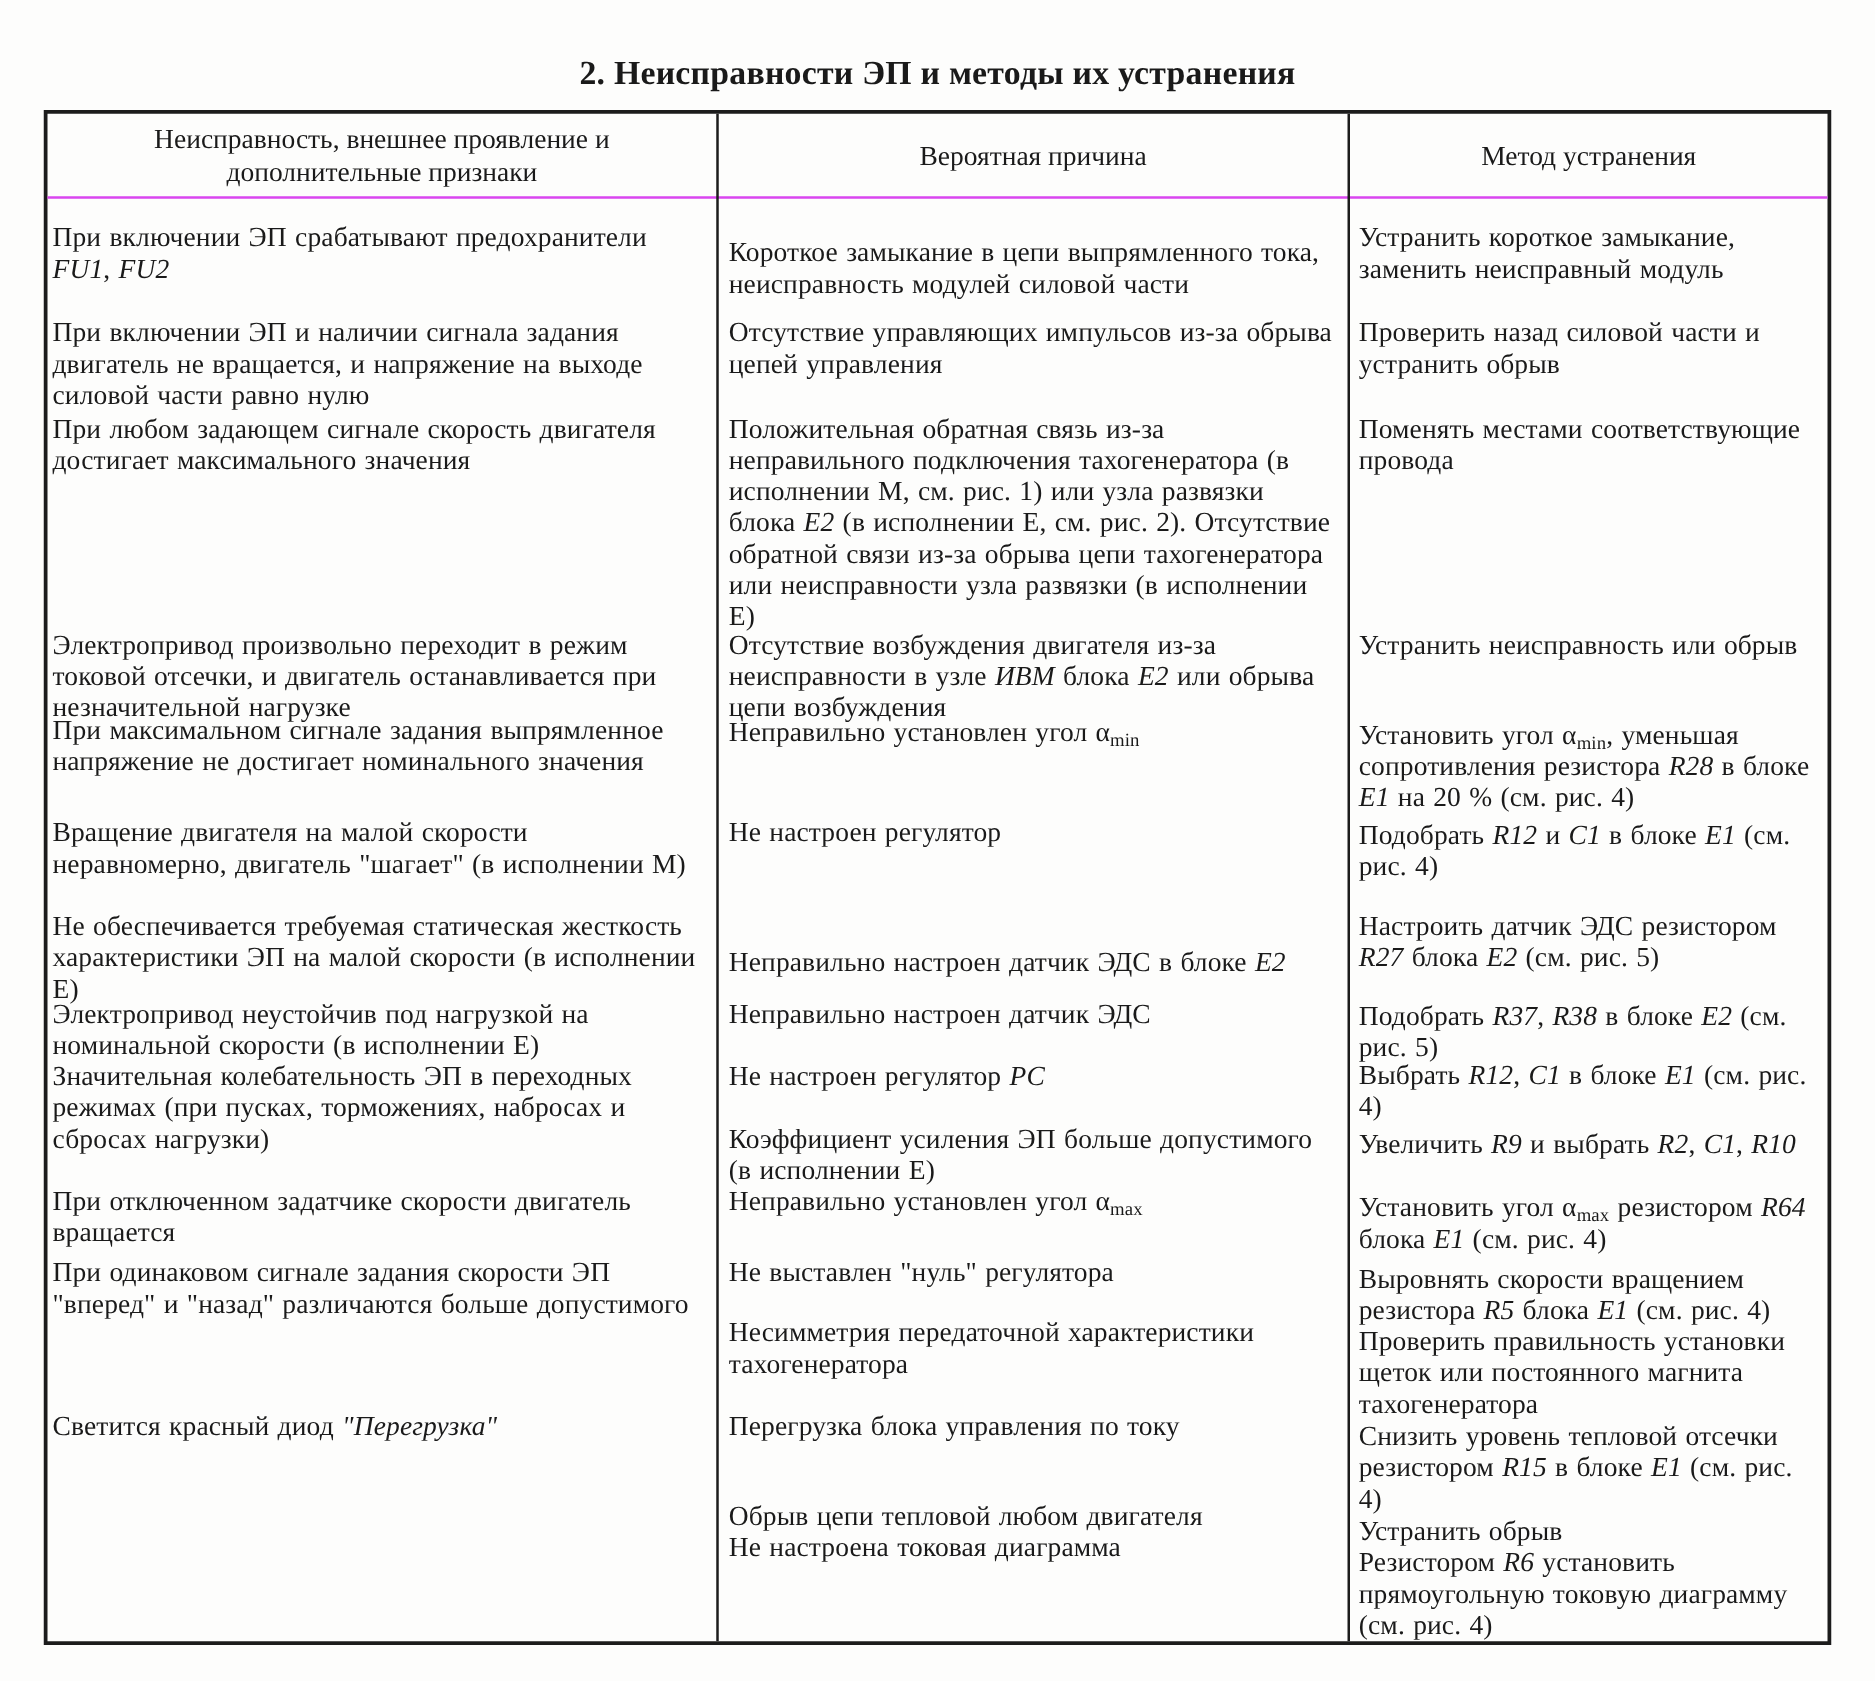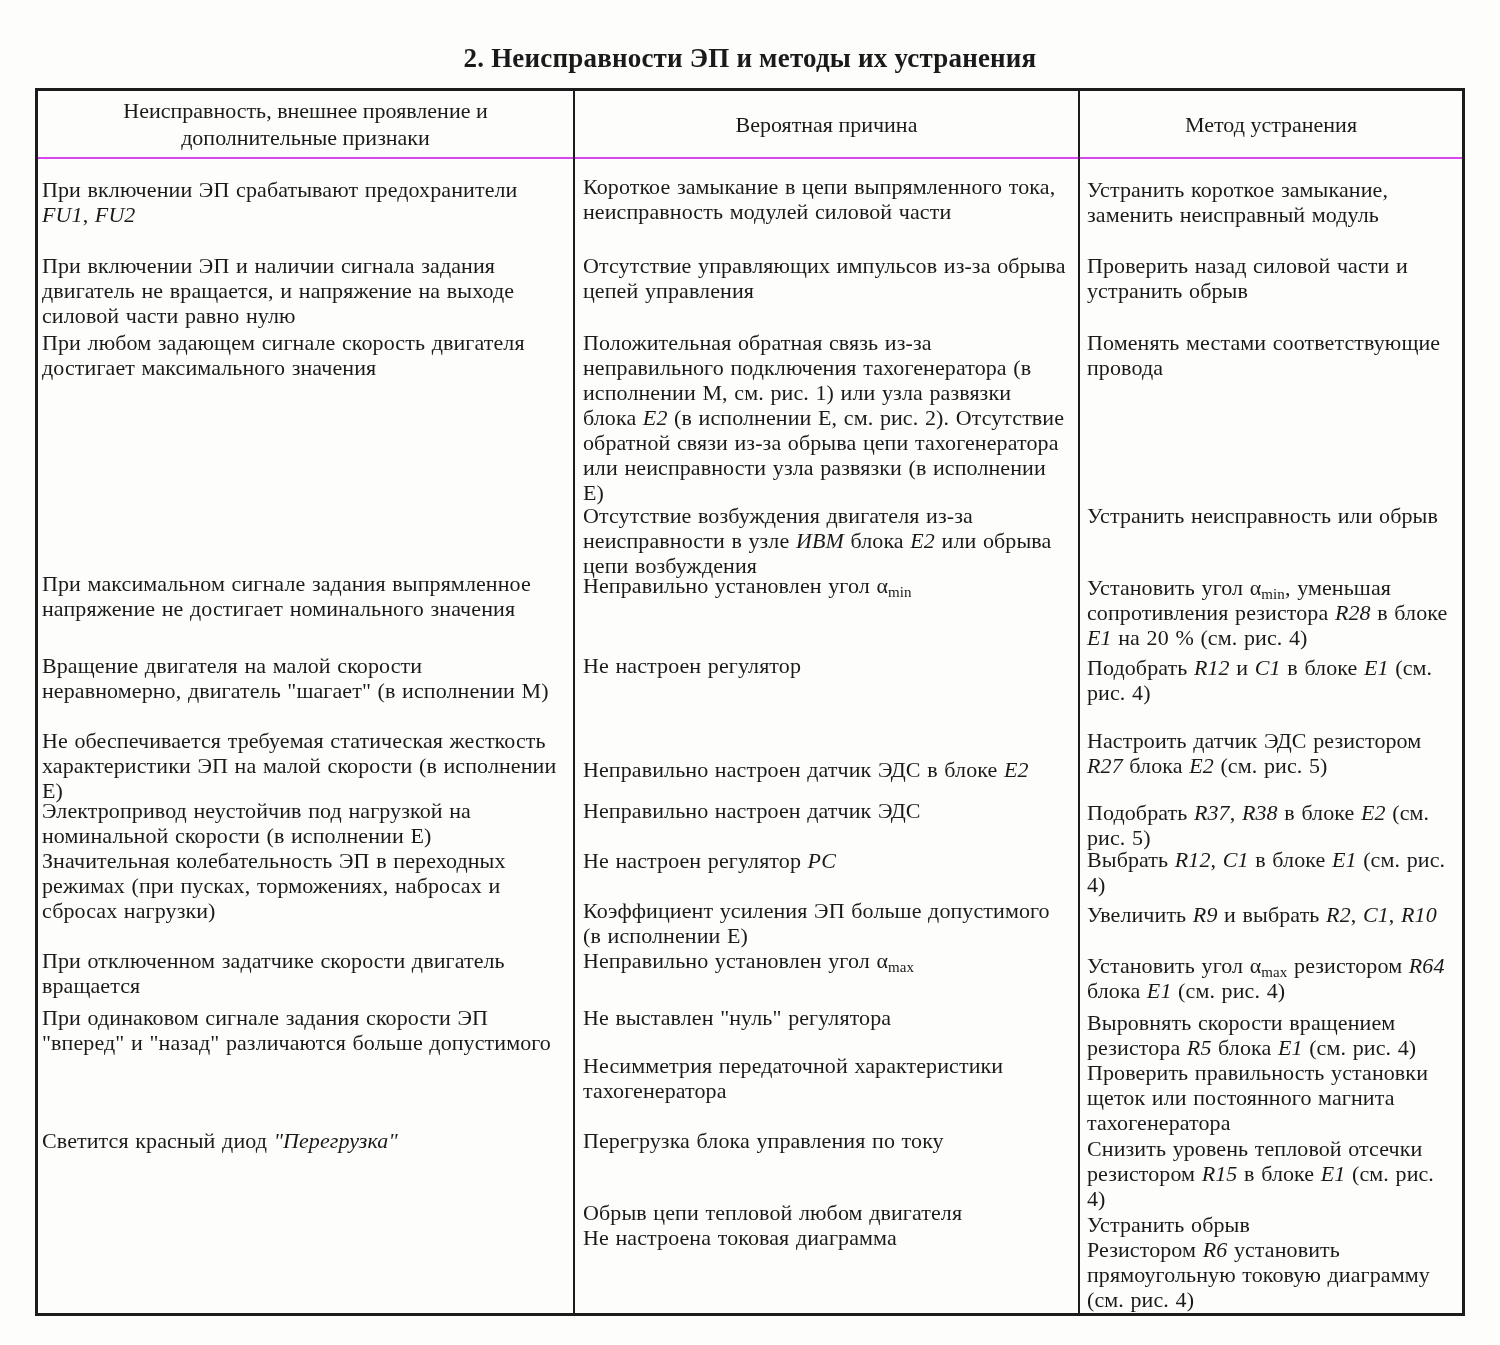--- a/index.html
+++ b/index.html
@@ -63,30 +63,31 @@
     <div class="th th3">
         <span class="inner">Метод устранения</span>
       </div>
   </div>
 
   <div class="tbody">
 
     <div class="blk c1" style="top:18px">При включении ЭП срабатывают предохранители <i>FU1</i>, <i>FU2</i></div>
     <div class="blk c1" style="top:171px">При любом задающем сигнале скорость двигателя достигает максимального значения</div>
     <div class="blk c1" style="top:94px">При включении ЭП и наличии сигнала задания двигатель не вращается, и напряжение на выходе силовой части равно нулю</div>
+    <div class="blk c1" style="top:344px">Электропривод произвольно переходит в режим токовой отсечки, и двигатель останавливается при незначительной нагрузке</div>
     <div class="blk c1" style="top:412px">При максимальном сигнале задания выпрямленное напряжение не достигает номинального значения</div>
     <div class="blk c1" style="top:494px">Вращение двигателя на малой скорости неравномерно, двигатель "шагает" (в исполнении М)</div>
     <div class="blk c1" style="top:569px">Не обеспечивается требуемая статическая жесткость характеристики ЭП на малой скорости (в исполнении Е)</div>
     <div class="blk c1" style="top:639px">Электропривод неустойчив под нагрузкой на номинальной скорости (в исполнении Е)</div>
     <div class="blk c1" style="top:689px">Значительная колебательность ЭП в переходных режимах (при пусках, торможениях, набросах и сбросах нагрузки)</div>
     <div class="blk c1" style="top:789px">При отключенном задатчике скорости двигатель вращается</div>
     <div class="blk c1" style="top:846px">При одинаковом сигнале задания скорости ЭП "вперед" и "назад" различаются больше допустимого</div>
     <div class="blk c1" style="top:969px">Светится красный диод <i>"Перегрузка"</i></div>
 
-    <div class="blk c2" style="top:15px">Короткое замыкание в цепи выпрямленного тока, неисправность модулей силовой части</div>
+    <div class="blk c2" style="top:30px">Короткое замыкание в цепи выпрямленного тока, неисправность модулей силовой части</div>
     <div class="blk c2" style="top:94px">Отсутствие управляющих импульсов из-за обрыва цепей управления</div>
     <div class="blk c2" style="top:171px">Положительная обратная связь из-за неправильного подключения тахогенератора (в исполнении М, см. рис. 1) или узла развязки блока <i>Е2</i> (в исполнении Е, см. рис. 2). Отсутствие обратной связи из-за обрыва цепи тахогенератора или неисправности узла развязки (в исполнении Е)</div>
     <div class="blk c2" style="top:344px">Отсутствие возбуждения двигателя из-за неисправности в узле <i>ИВМ</i> блока <i>Е2</i> или обрыва цепи возбуждения</div>
     <div class="blk c2" style="top:414px">Неправильно установлен угол α<sub>min</sub></div>
     <div class="blk c2" style="top:494px">Не настроен регулятор</div>
     <div class="blk c2" style="top:598px">Неправильно настроен датчик ЭДС в блоке <i>Е2</i></div>
     <div class="blk c2" style="top:639px">Неправильно настроен датчик ЭДС</div>
     <div class="blk c2" style="top:689px">Не настроен регулятор <i>РС</i></div>
     <div class="blk c2" style="top:739px">Коэффициент усиления ЭП больше допустимого (в исполнении Е)</div>
     <div class="blk c2" style="top:789px">Неправильно установлен угол α<sub>max</sub></div>

